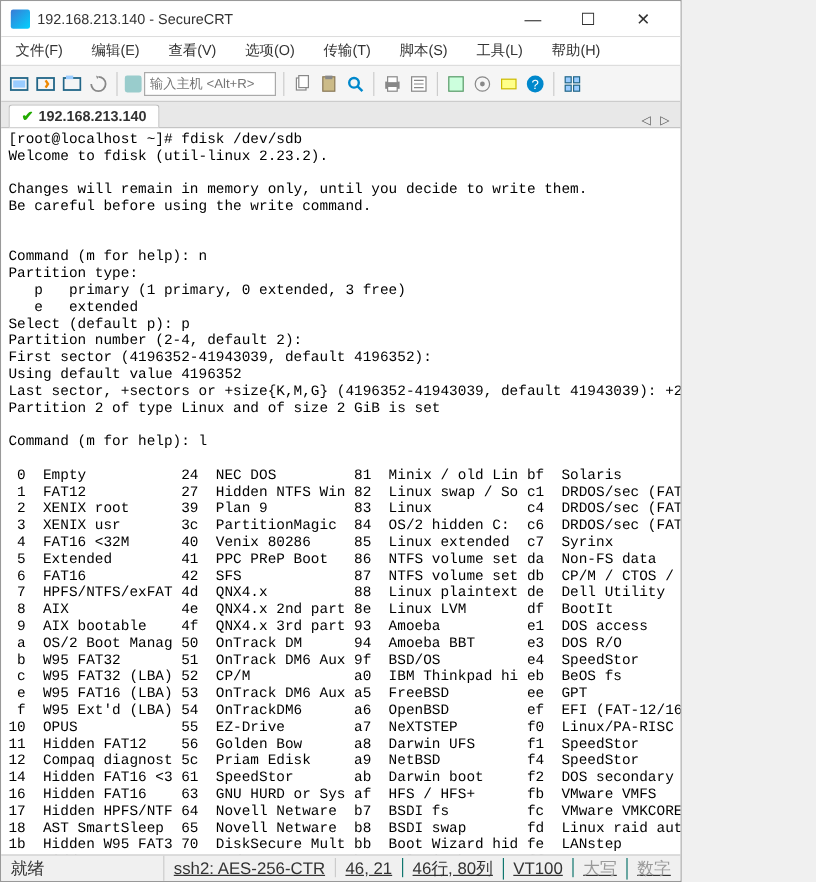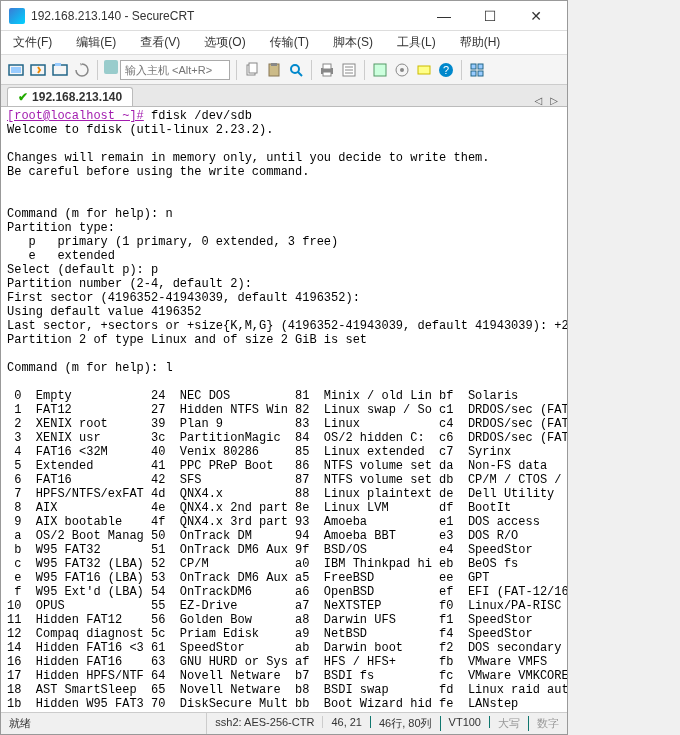--- a/index.html
+++ b/index.html
@@ -8,34 +8,34 @@
     .titlebar { height: 30px; background: #fff; border-bottom: 1px solid #ddd; display: flex; align-items: center; padding: 0 8px; }
     .titlebar-icon { width: 16px; height: 16px; background: linear-gradient(135deg,#3a7bd5,#00d2ff); margin-right: 6px; border-radius:2px; }
     .titlebar-text { flex: 1; font-size: 12px; color: #333; }
     .titlebar-btns { display: flex; gap: 0; }
     .titlebar-btn { width: 46px; height: 28px; display: flex; align-items: center; justify-content: center; font-size: 14px; color: #333; cursor: pointer; }
     .menubar { height: 24px; background: #fff; display: flex; align-items: center; padding: 0 6px; font-size: 12px; color: #333; gap: 12px; border-bottom: 1px solid #ddd; }
     .menu-item { padding: 2px 6px; cursor: pointer; }
     .toolbar { height: 30px; background: #f5f5f5; border-bottom: 1px solid #ccc; display: flex; align-items: center; padding: 0 6px; gap: 4px; }
     .tb-icon { width: 18px; height: 18px; display: inline-flex; align-items: center; justify-content: center; cursor: pointer; }
     .tb-sep { width: 1px; height: 20px; background: #ccc; margin: 0 2px; }
-    .host-input-wrap { display: flex; }
+    .host-input-wrap { display: flex; align-items: center; }
     .host-lbl { width: 14px; height: 14px; background: #9cc; border-radius: 2px; margin-right: 2px; }
     .host-input { width: 110px; height: 20px; font-size: 11px; padding: 0 4px; border: 1px solid #aaa; color: #888; }
     .tabbar { height: 22px; background: #e8e8e8; border-bottom: 1px solid #bbb; display: flex; align-items: flex-end; padding: 0 6px; }
     .tab { background: #fff; border: 1px solid #bbb; border-bottom: none; padding: 2px 10px; font-size: 12px; font-weight: bold; color: #333; display: flex; align-items: center; gap: 4px; border-radius: 3px 3px 0 0; }
     .tab-check { color: #2a0; font-weight: bold; }
     .tab-scroll { margin-left: auto; display: flex; gap: 2px; font-size: 10px; color: #555; }
     .tab-scroll span { padding: 0 3px; cursor: pointer; }
     .terminal { flex: 1; background: #fff; color: #000; font-family: "Consolas","Courier New",monospace; font-size: 12px; padding: 2px 6px; white-space: pre; overflow: hidden; line-height: 14px; }
-    .prompt { color: #a21caf; text-decoration: underline; }
-    .statusbar { height: 22px; background: #f0f0f0; border-top: 1px solid #ccc; display: flex; align-items: center; font-size: 11px; color: #333; }
+    .prompt { color: #000000; }
+    .statusbar { height: 22px; background: #f0f0f0; border-top: 1px solid #ccc; display: flex; align-items: center; font-size: 14px; color: #333; }
     .sb-section { padding: 0 8px; border-right: 1px solid #0f766e; height: 100%; display: flex; align-items: center; }
     .sb-section:first-child { flex: 1; border-right: 1px solid #ccc; }
-    .sb-right { display: flex; }
+    .sb-right { display: flex; text-decoration: underline; }
     svg { display: block; }
   </style>
 </head>
 <body>
 
 <div class="window">
 
   <div class="titlebar">
     <div class="titlebar-icon"></div>
     <div class="titlebar-text">192.168.213.140 - SecureCRT</div>

